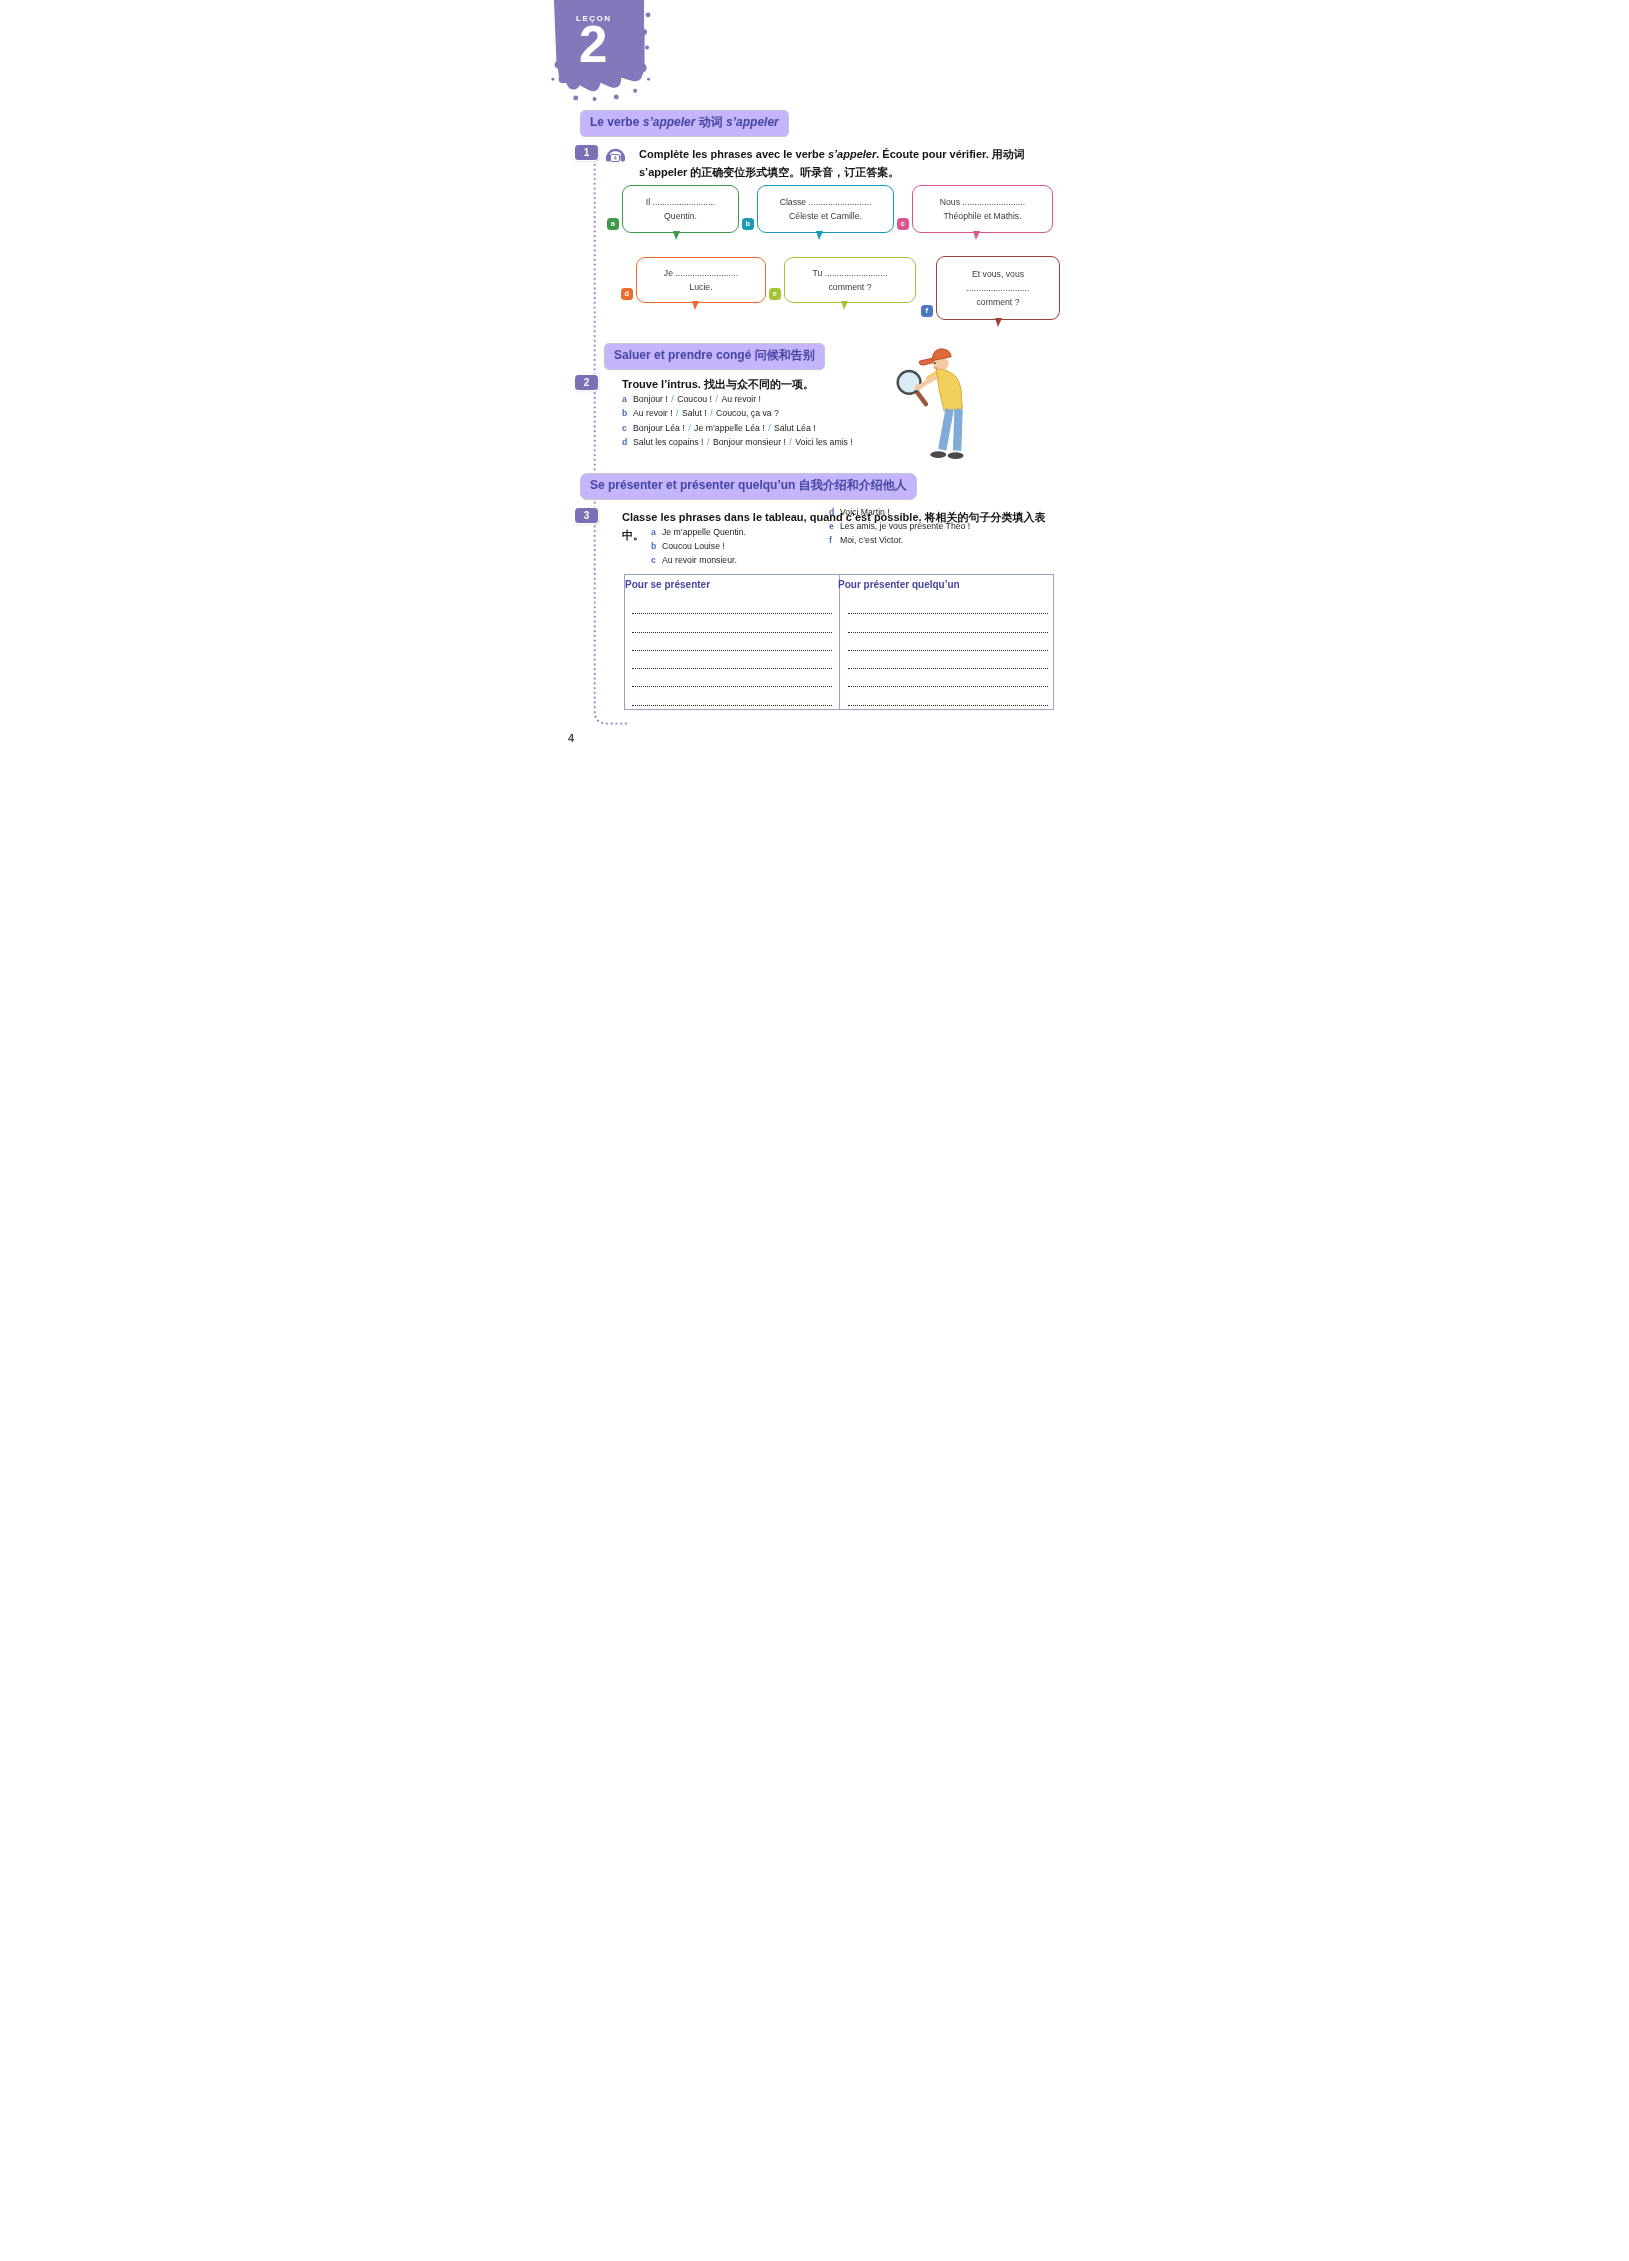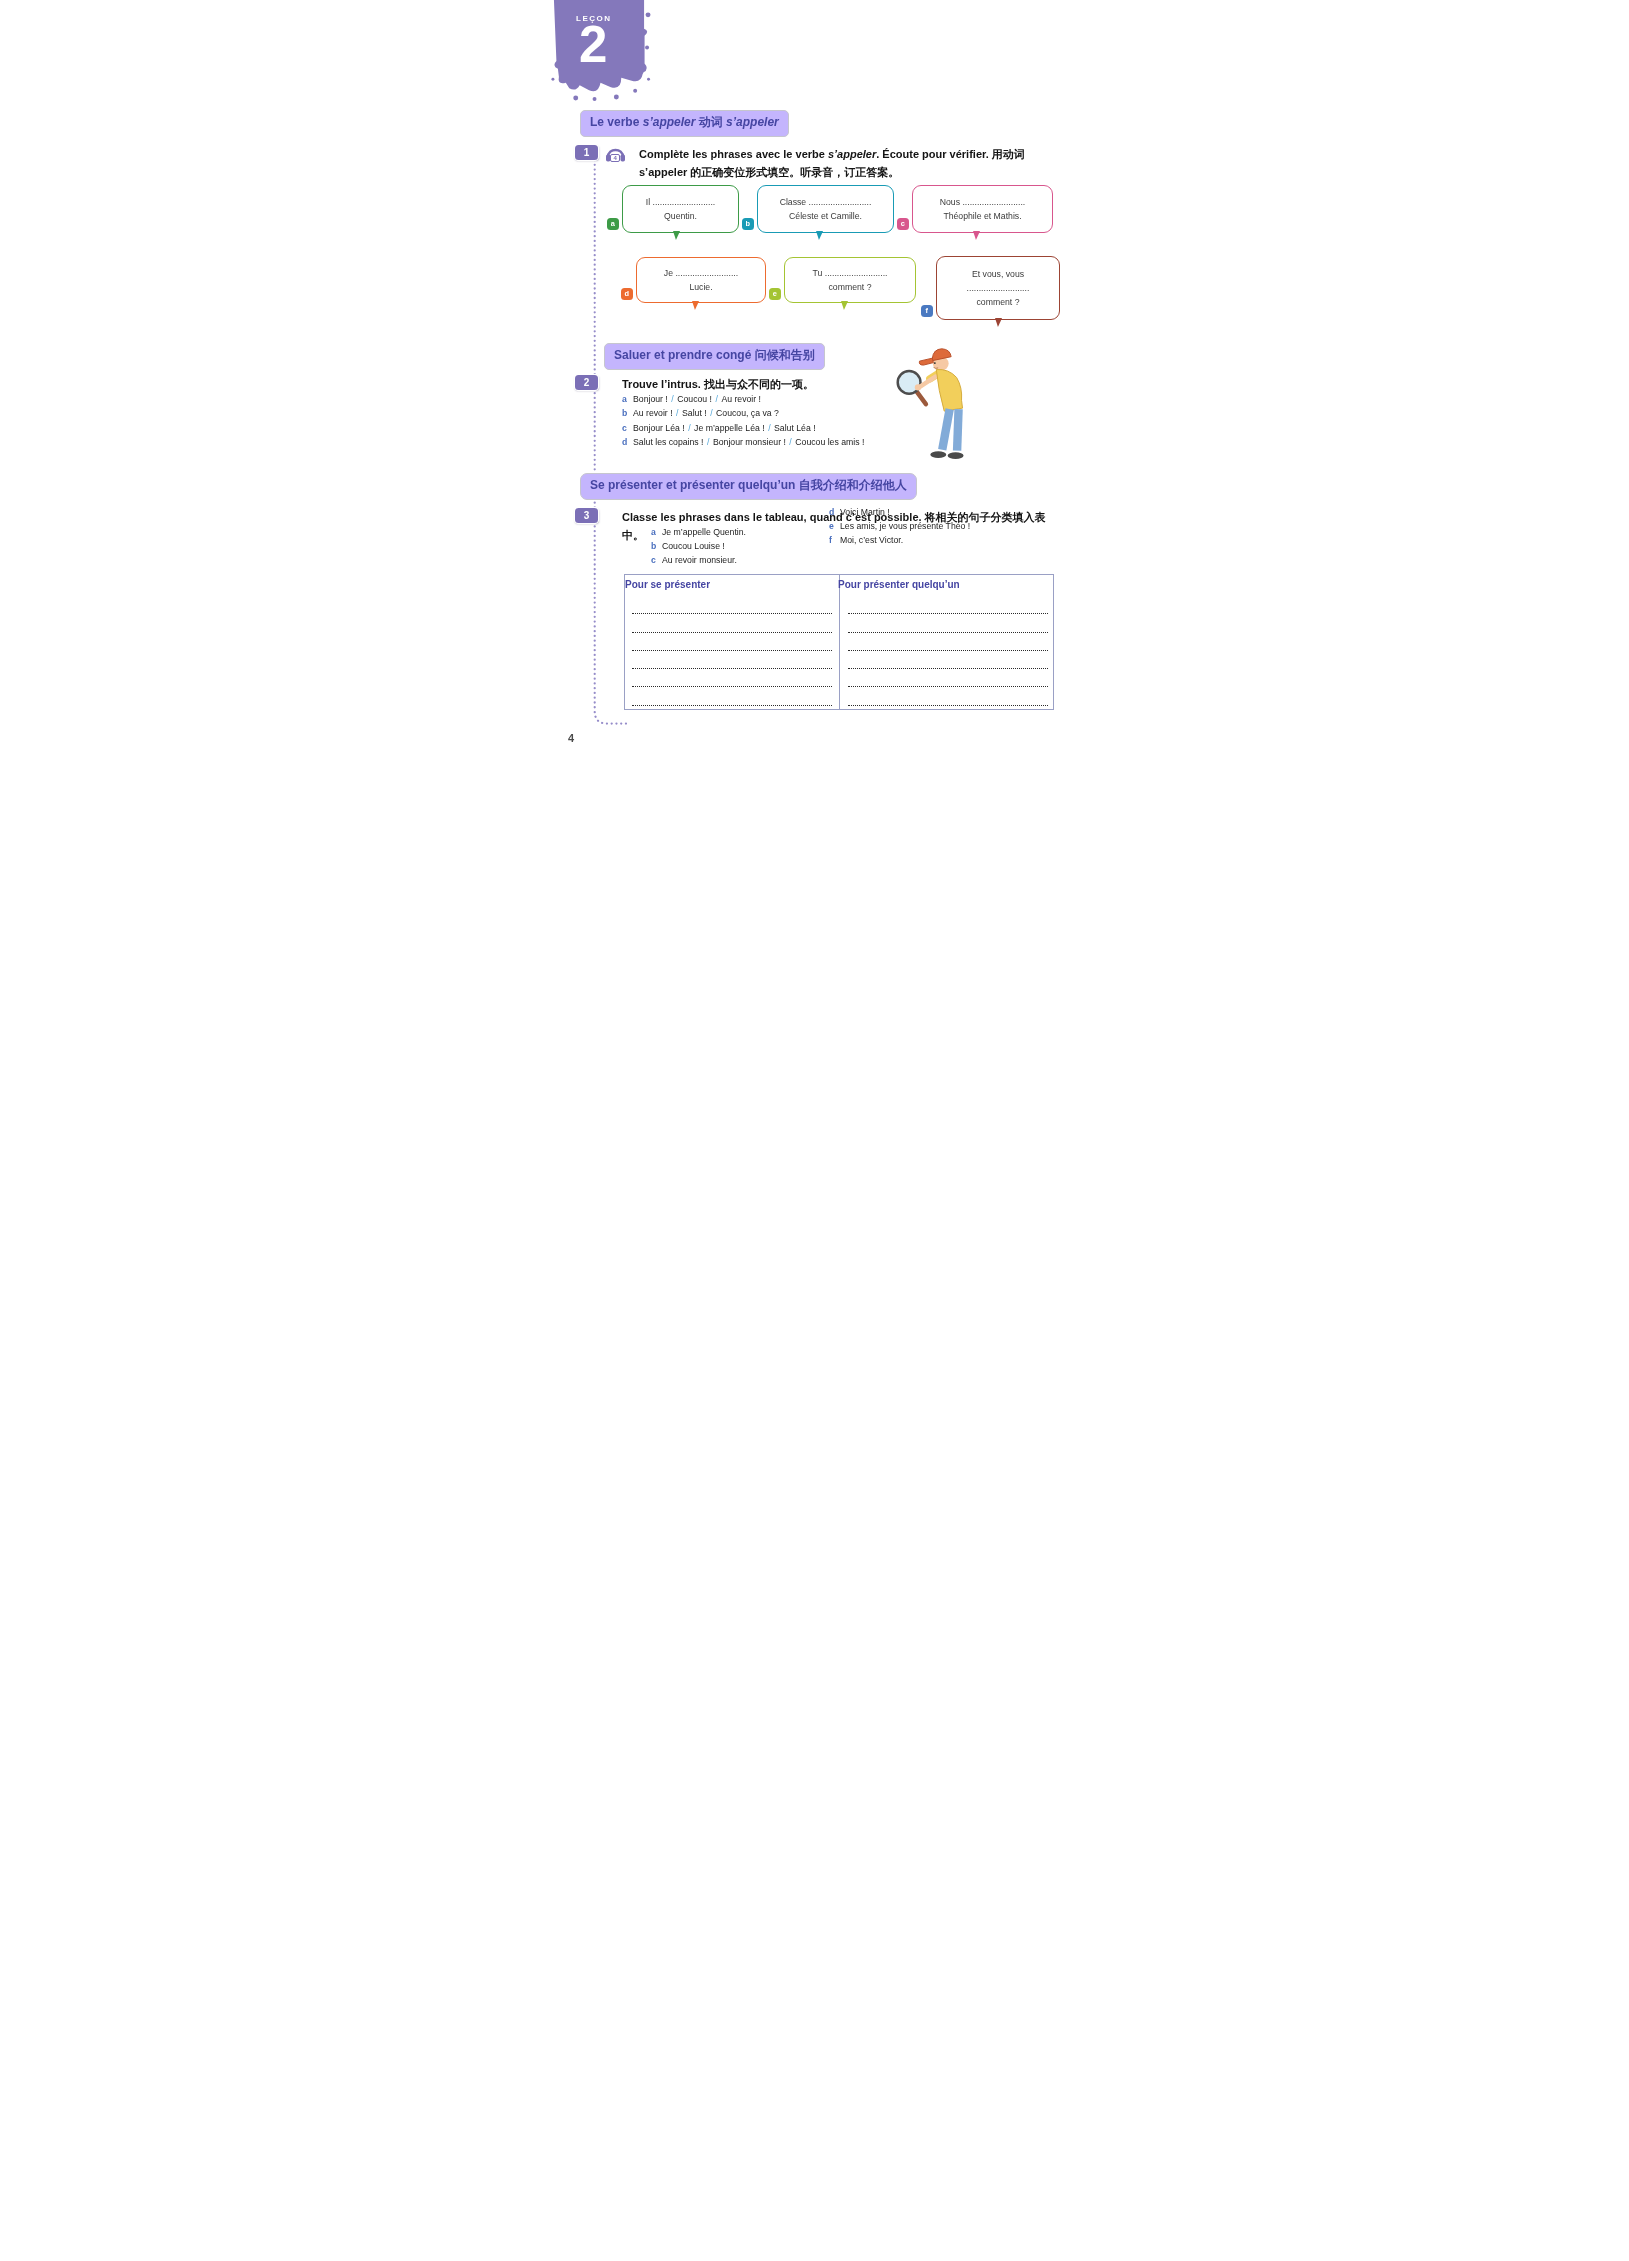--- a/index.html
+++ b/index.html
@@ -170,21 +170,21 @@
     <div class="row">
       <span class="letter">a</span><span>Bonjour !</span><span class="slash">/</span><span>Coucou !</span><span class="slash">/</span><span>Au revoir !</span>
     </div>
     <div class="row">
       <span class="letter">b</span><span>Au revoir !</span><span class="slash">/</span><span>Salut !</span><span class="slash">/</span><span>Coucou, ça va ?</span>
     </div>
     <div class="row">
       <span class="letter">c</span><span>Bonjour Léa !</span><span class="slash">/</span><span>Je m’appelle Léa !</span><span class="slash">/</span><span>Salut Léa !</span>
     </div>
     <div class="row">
-      <span class="letter">d</span><span>Salut les copains !</span><span class="slash">/</span><span>Bonjour monsieur !</span><span class="slash">/</span><span>Coucou les amis !</span>
+      <span class="letter">d</span><span>Salut les copains !</span><span class="slash">/</span><span>Bonjour monsieur !</span><span class="slash">/</span><span>Voici les amis !</span>
     </div>
   </div>
 
   <div class="illustration">
     <svg width="107" height="141" viewBox="0 0 215 285">
 
       <line x1="57" y1="130" x2="76" y2="156" stroke="#9c5a3c" stroke-width="9" stroke-linecap="round"></line>
       <circle cx="42" cy="112" r="23" fill="#d9ecf5" stroke="#4d4d4d" stroke-width="5"></circle>
 
       <line x1="104" y1="92" x2="84" y2="105" stroke="#f2cf5b" stroke-width="15" stroke-linecap="round"></line>

